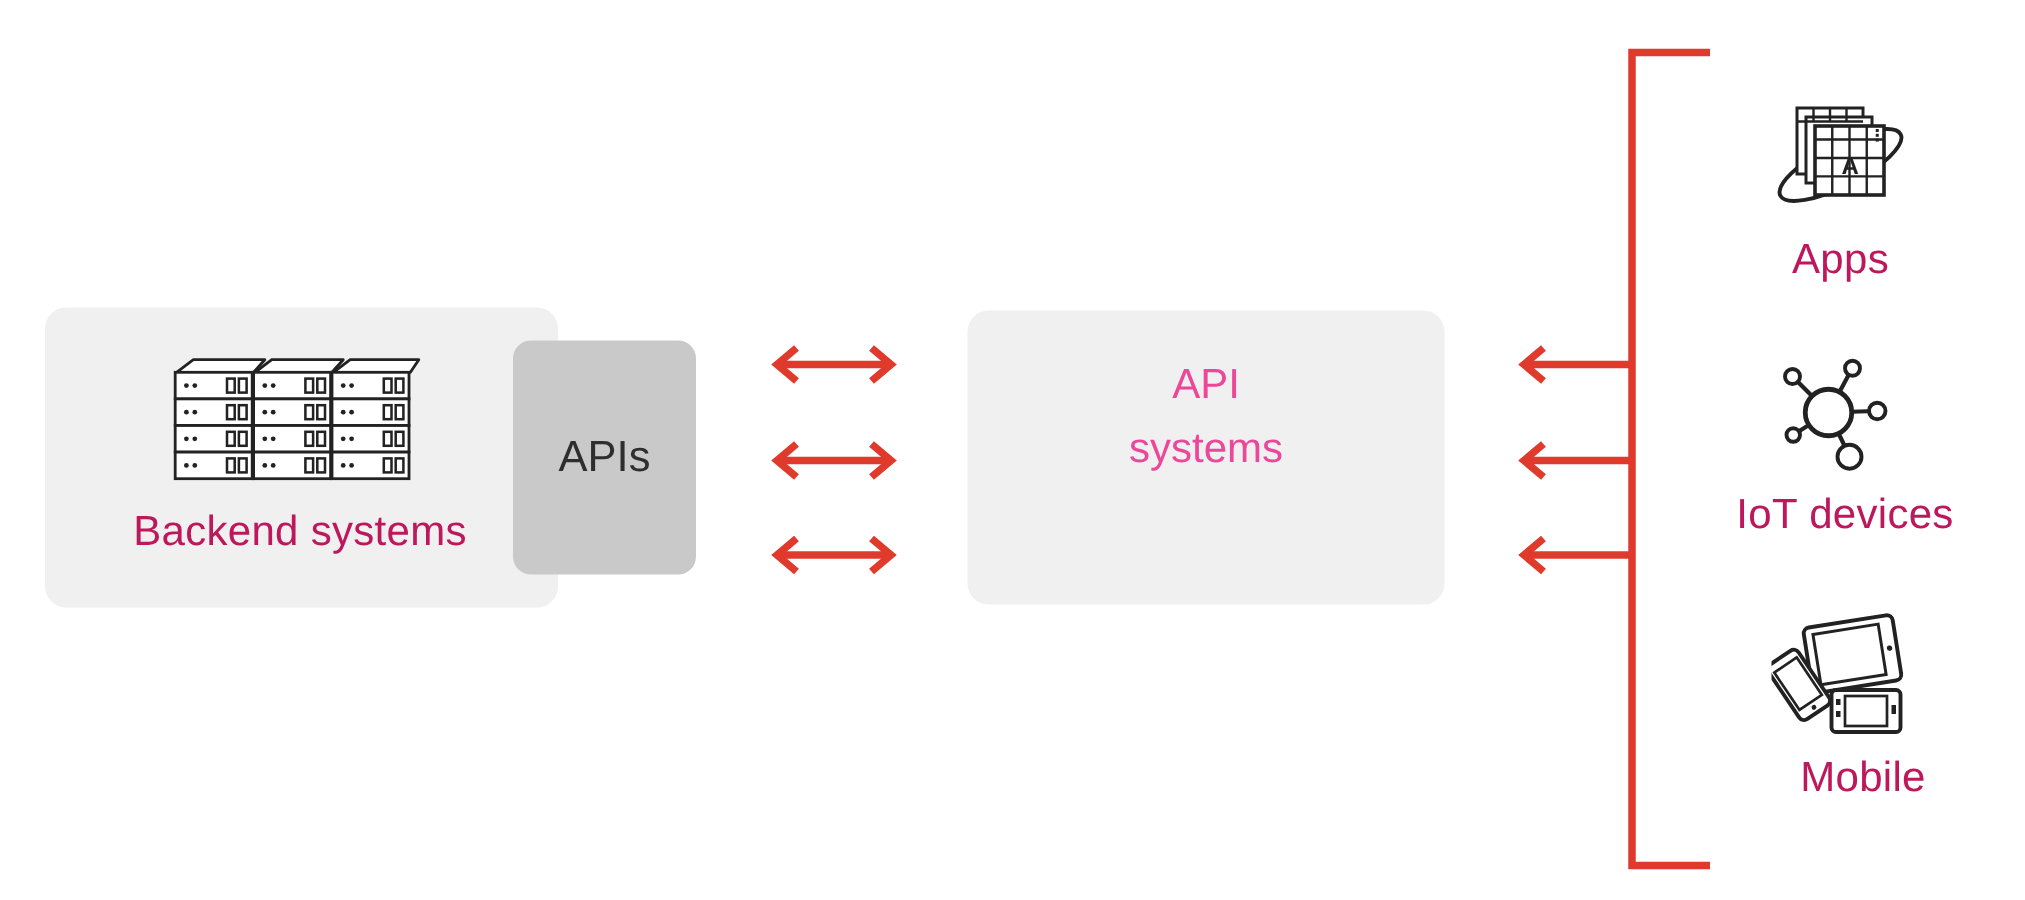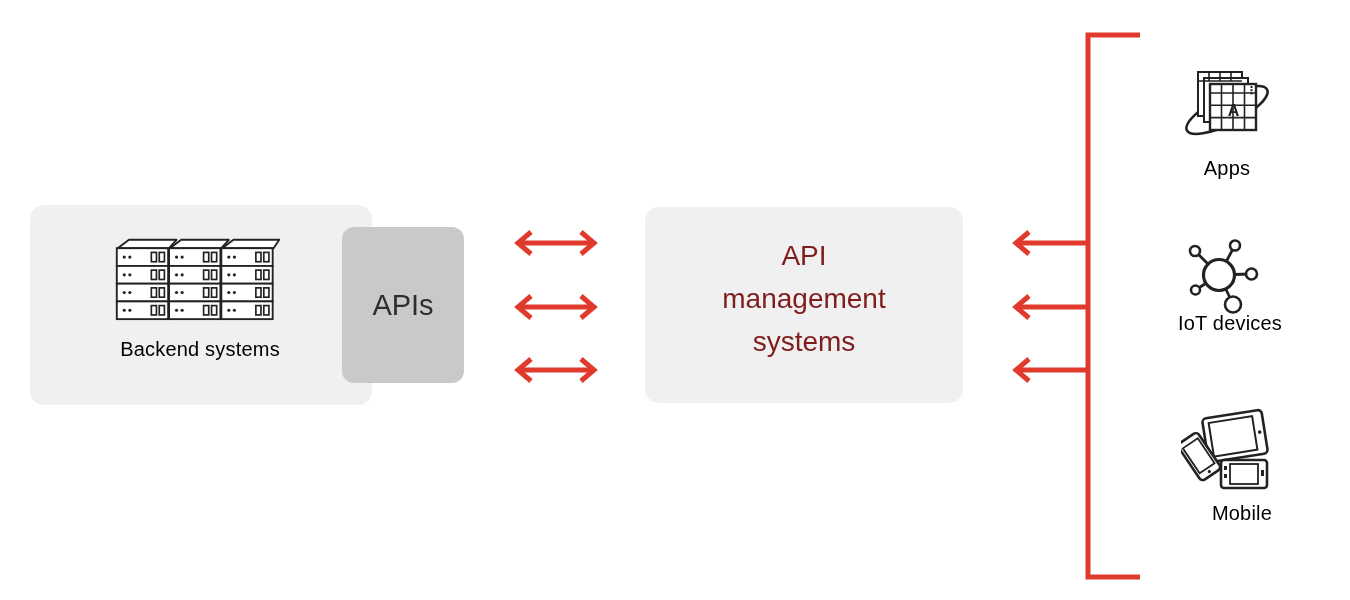--- a/index.html
+++ b/index.html
@@ -16,35 +16,35 @@
     border-radius:14px;
     background:#f0f0f0;
   }
   .box.apis{
     background:#c9c9c9;
     border-radius:12px;
     display:flex;align-items:center;justify-content:center;
   }
   .label{
     position:absolute;
-    color:#000000;
-    font-size:20px;
+    color:#be185d;
+    font-size:28px;
     font-weight:500;
     letter-spacing:0.2px;
     white-space:nowrap;
     transform:translateX(-50%);
   }
   .apis-label{
     color:#2e2e2e;font-size:29px;font-weight:500;
   }
   .mgmt-text{
     position:absolute;
     left:645px;top:234px;width:318px;
     text-align:center;
-    color:#7f1d1d;font-size:28px;font-weight:500;
+    color:#ec4899;font-size:28px;font-weight:500;
     line-height:43px;
   }
   svg{display:block;}
 </style>
 </head>
 <body>
 
 <div class="canvas">
 
   <div class="box" style="left:30px;top:205px;width:342px;height:200px;"></div>
@@ -102,21 +102,20 @@
     <g stroke="#e03a2c" stroke-width="5" fill="none" stroke-linejoin="miter">
       <path d="M9,16 H83"></path>
         <path d="M21,5 L8,16 L21,27"></path>
         <path d="M71,5 L84,16 L71,27"></path>
     </g>
   </svg>
 
   <div class="box" style="left:645px;top:207px;width:318px;height:196px;"></div>
   <div class="mgmt-text">
     <div>API</div>
-    <div>management</div>
     <div>systems</div>
   </div>
 
   <svg class="abs" style="left:1010px;top:227px;" width="80" height="32" viewBox="0 0 80 32">
     <g stroke="#e03a2c" stroke-width="5" fill="none" stroke-linejoin="miter">
       <path d="M7,16 H80"></path>
         <path d="M19,5 L6,16 L19,27"></path>
     </g>
   </svg>
   <svg class="abs" style="left:1010px;top:291px;" width="80" height="32" viewBox="0 0 80 32">
@@ -166,21 +165,21 @@
     </g>
     <circle cx="33" cy="37" r="15.5" fill="#ffffff" stroke="#222222" stroke-width="3.2"></circle>
     <g fill="#ffffff" stroke="#222222" stroke-width="2.6">
       <circle cx="9" cy="13" r="5"></circle>
       <circle cx="49" cy="7.5" r="5"></circle>
       <circle cx="65.5" cy="36" r="5.5"></circle>
       <circle cx="47" cy="66.5" r="8"></circle>
       <circle cx="9.5" cy="52" r="4.5"></circle>
     </g>
   </svg>
-  <div class="label" style="left:1230px;top:312px;">IoT devices</div>
+  <div class="label" style="left:1230px;top:327px;">IoT devices</div>
 
   <svg class="abs" style="left:1181px;top:408px;" width="90" height="84" viewBox="0 0 90 84">
 
     <g transform="rotate(-9 54 28)">
       <rect x="24" y="6" width="60" height="44" rx="4" fill="#ffffff" stroke="#222222" stroke-width="2.6"></rect>
       <rect x="30" y="11" width="44" height="34" fill="none" stroke="#222222" stroke-width="2"></rect>
       <circle cx="79" cy="28" r="1.8" fill="#222222"></circle>
     </g>
 
     <g transform="rotate(-34 18 50)">

